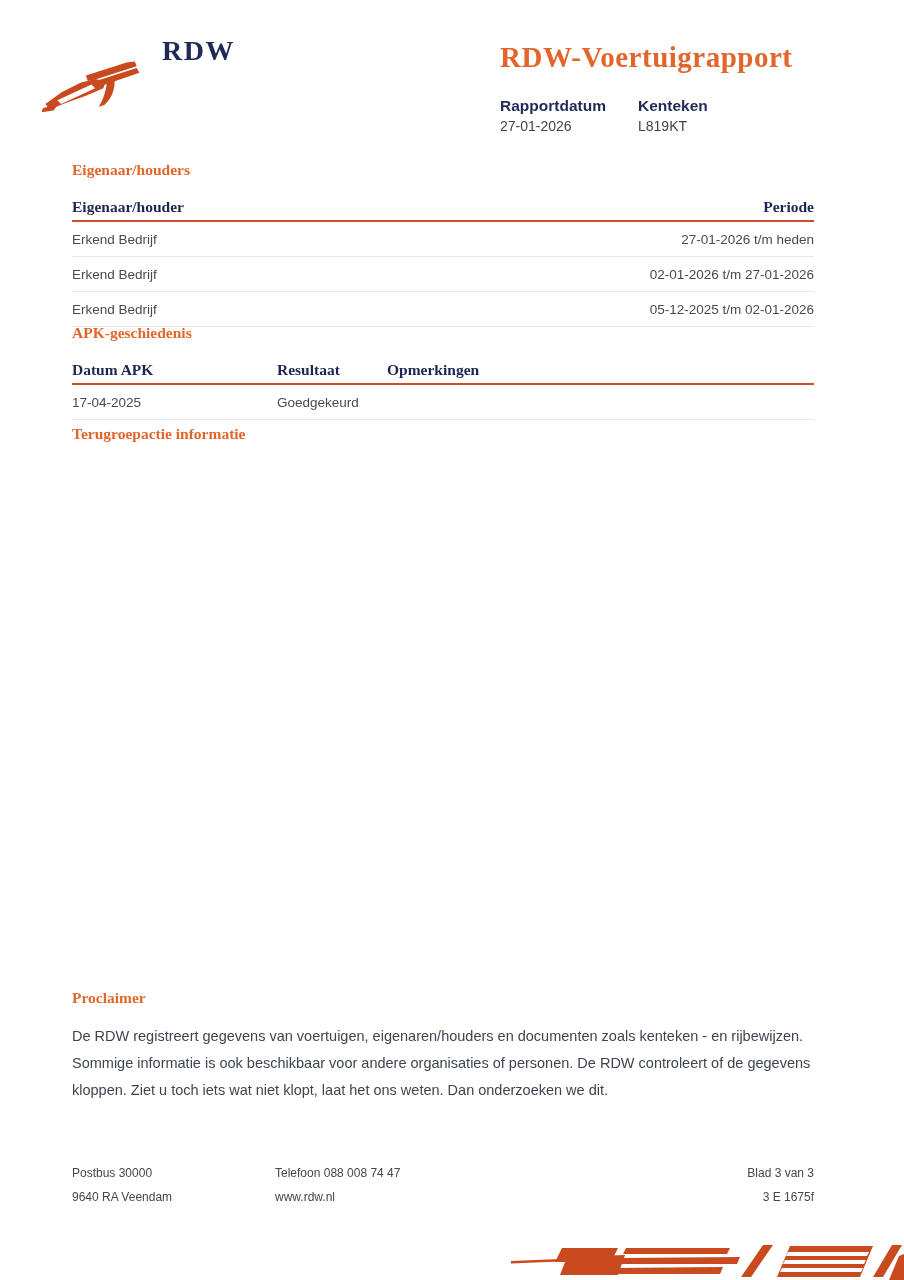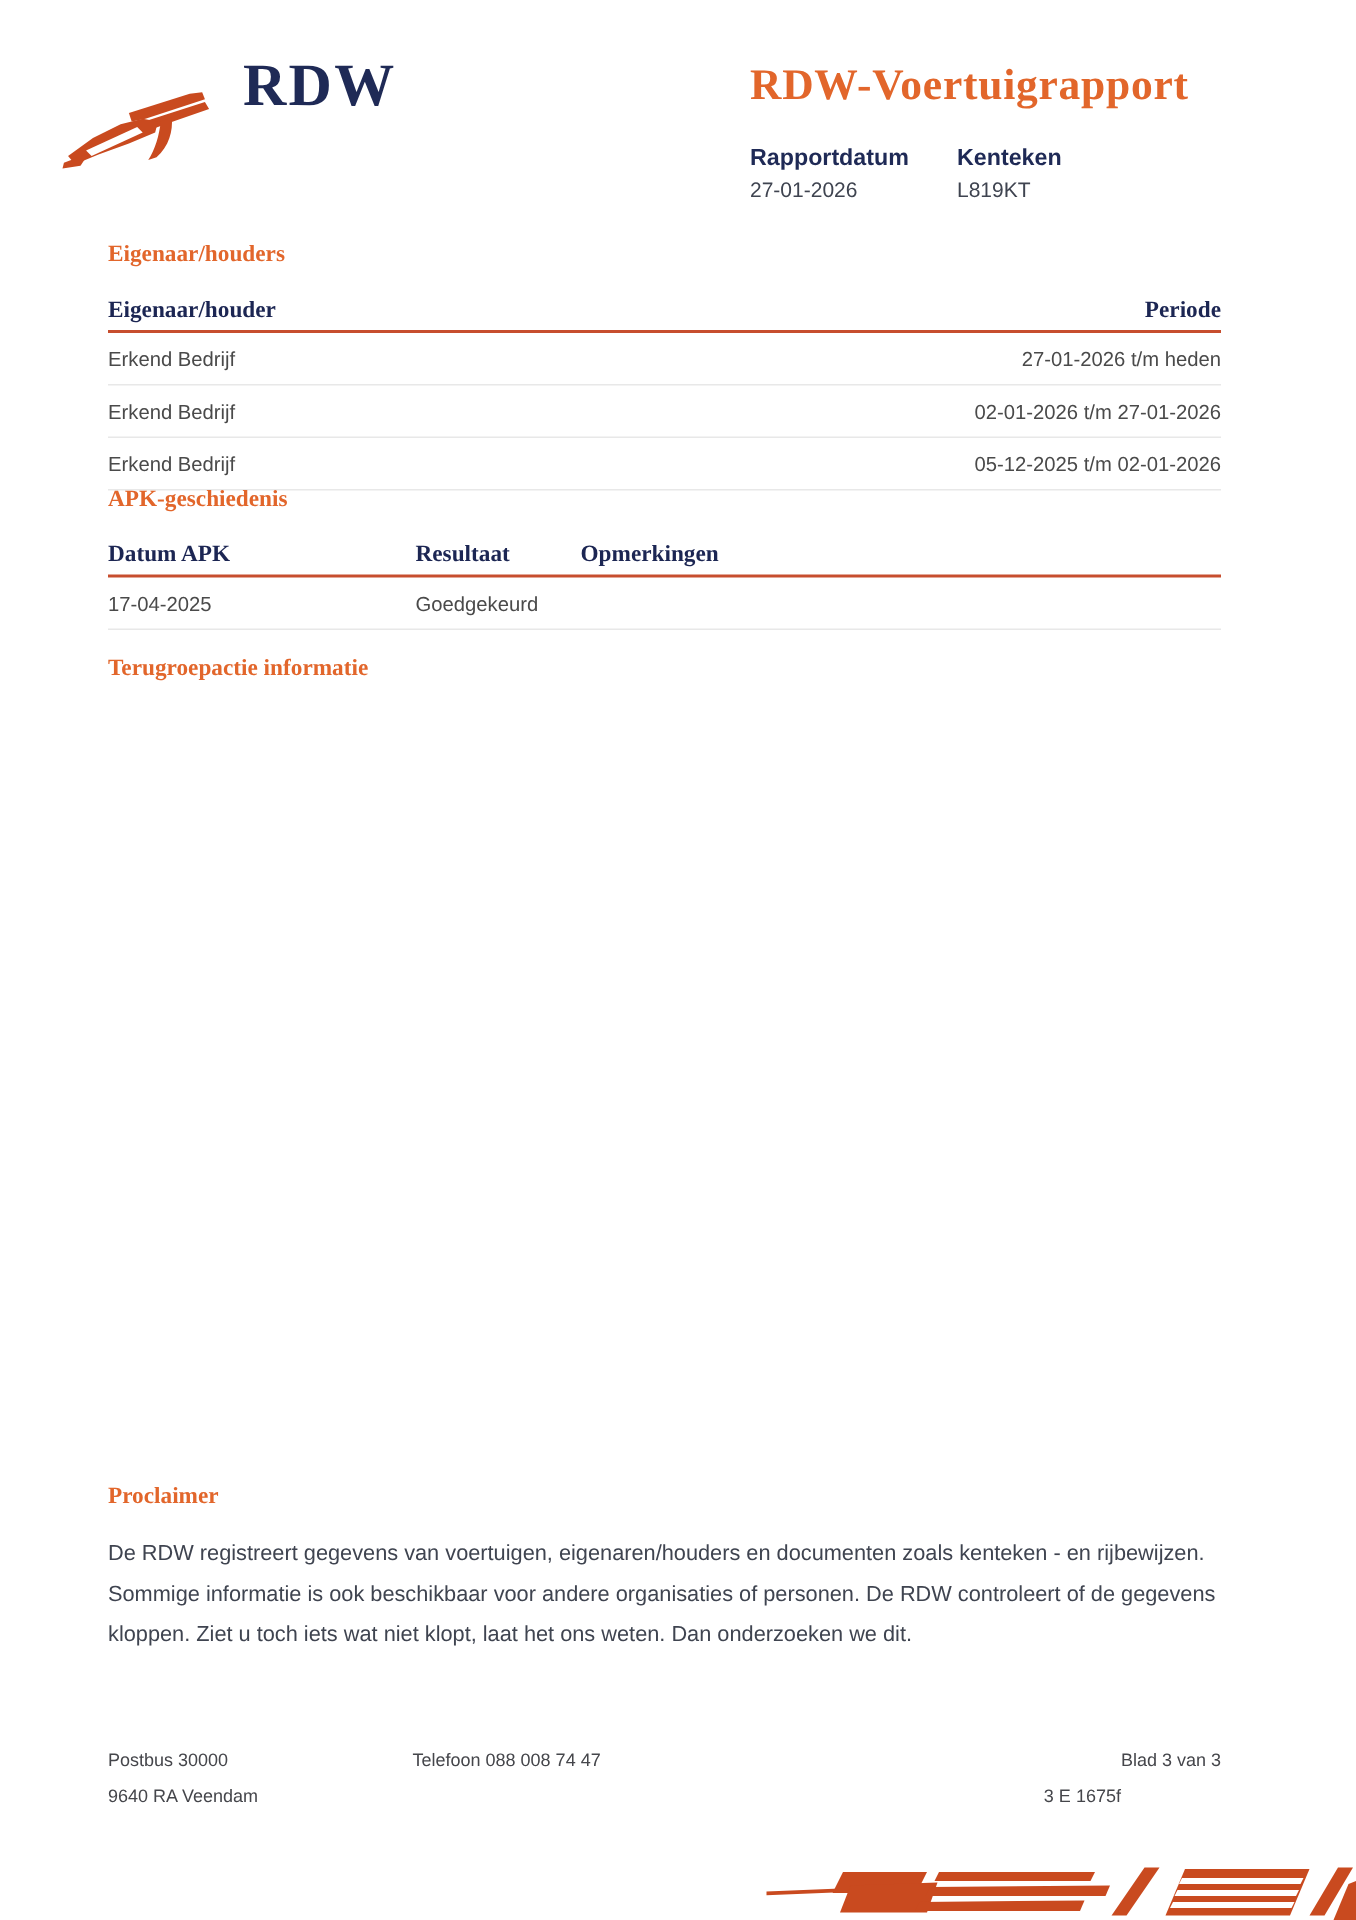--- a/index.html
+++ b/index.html
@@ -8,41 +8,41 @@
     position:relative; overflow:hidden; background:#ffffff;
     font-family:"Liberation Sans", sans-serif; color:#4a4a4a;
   }
   .serif { font-family:"Liberation Serif", serif; }
 
   
   .logo-icon { position:absolute; left:38px; top:56px; width:106px; height:60px; }
   .wordmark {
     position:absolute; left:162px; top:37px;
     font-family:"Liberation Serif", serif; font-weight:bold;
-    font-size:40px; letter-spacing:1.5px; color:#1f2a56; line-height:1;
+    font-size:28px; letter-spacing:1.5px; color:#1f2a56; line-height:1;
   }
   .report-title {
     position:absolute; left:500px; top:42px;
     font-family:"Liberation Serif", serif; font-weight:bold;
     font-size:29px; letter-spacing:.5px; color:#e2662b; line-height:1.1;
   }
   .head-labels { position:absolute; left:500px; top:97px; }
   .head-values { position:absolute; left:500px; top:118px; }
   .head-labels span, .head-values span { display:inline-block; width:138px; vertical-align:top; }
   .head-labels span {
     font-family:Liberation Sans, sans-serif; font-weight:bold;
     font-size:15.5px; color:#1f2a56;
   }
   .head-values span { font-size:14px; color:#3f4450; }
 
   
   .section { position:absolute; left:72px; right:90px; }
   .sec-owners   { top:161px; }
   .sec-apk      { top:324px; }
-  .sec-recall   { top:437px; }
+  .sec-recall   { top:425px; }
   .sec-proclaim { top:989px; }
 
   .sec-head {
     font-family:"Liberation Serif", serif; font-weight:bold;
     font-size:15.5px; color:#e2662b; line-height:1.1;
   }
   .thead {
     margin-top:20px; padding-bottom:5px; border-bottom:2px solid #c74e2e;
     font-family:"Liberation Serif", serif; font-weight:bold;
     font-size:15.5px; color:#1c2653; line-height:1.1;
@@ -142,20 +142,21 @@
 <div class="section sec-proclaim">
   <h2 class="sec-head">Proclaimer</h2>
   <p class="body-text">De RDW registreert gegevens van voertuigen, eigenaren/houders en documenten zoals kenteken - en rijbewijzen. Sommige informatie is ook beschikbaar voor andere organisaties of personen. De RDW controleert of de gegevens kloppen. Ziet u toch iets wat niet klopt, laat het ons weten. Dan onderzoeken we dit.</p>
 </div>
 
 <div class="footer">
   <span>Postbus 30000</span>
   <span>Telefoon 088 008 74 47</span>
   <span class="right">Blad 3 van 3</span>
   <span>9640 RA Veendam</span>
+  <span>www.rdw.nl</span>
   <span class="right">3 E 1675f</span>
 </div>
 
 <svg class="banner" viewBox="0 0 399 40" preserveAspectRatio="none" aria-hidden="true">
   <g fill="#c94a1f">
 
     <polygon points="6,21 92,17.5 92,20 6,23.5"></polygon>
 
     <polygon points="57,8 113,8 106,22 50,22"></polygon>
     <polygon points="62,17 120,15 113,35 55,35"></polygon>

